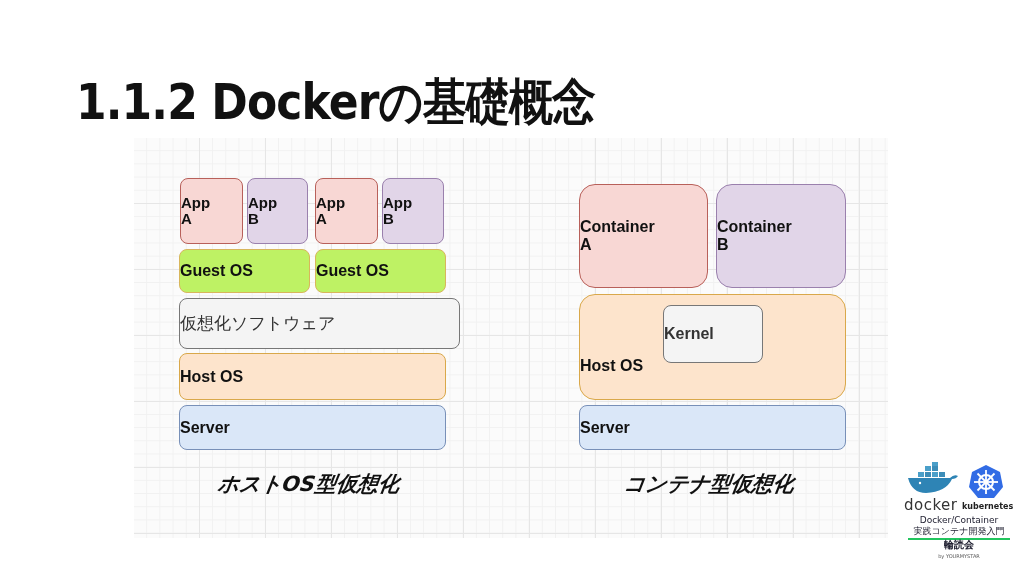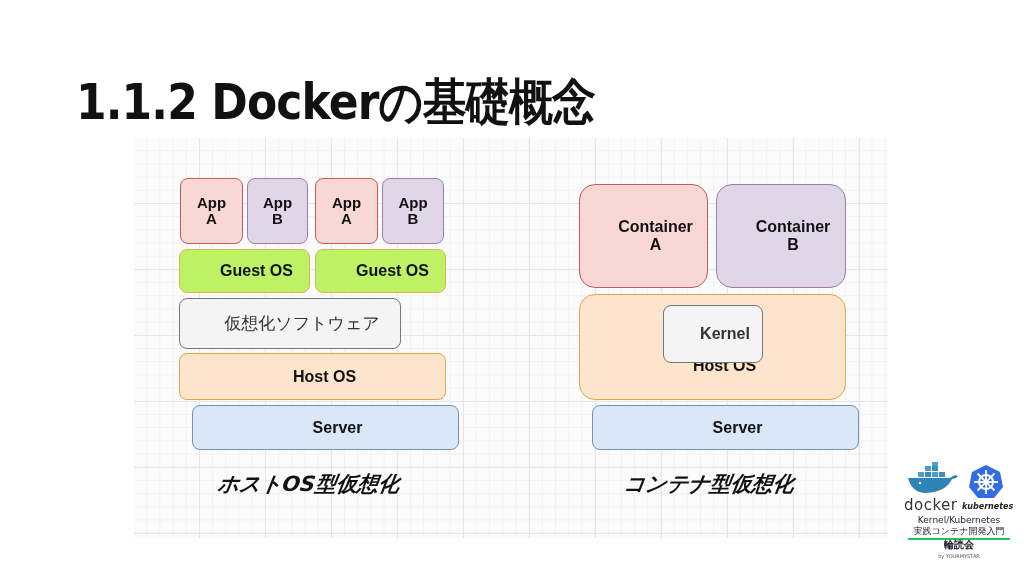--- a/index.html
+++ b/index.html
@@ -21,41 +21,41 @@
       linear-gradient(#e6e6e6 1px, transparent 1px),
       linear-gradient(90deg, #e6e6e6 1px, transparent 1px),
       linear-gradient(#f1f1f1 1px, transparent 1px),
       linear-gradient(90deg, #f1f1f1 1px, transparent 1px);
     background-size: 66px 66px, 66px 66px, 13.2px 13.2px, 13.2px 13.2px;
     background-position: -1px -1px;
   }
   .box {
     position: absolute; box-sizing: border-box;
     border: 1.5px solid; border-radius: 8px;
-    display: flex; flex-direction: column; align-items: center; justify-content: center;
+    display: flex; flex-direction: column; align-items: flex-start; justify-content: center;
     font-weight: bold; color: #111; text-align: center; line-height: 1.1;
     font-family: "Liberation Sans", sans-serif;
   }
   .red    { background: #f8d7d4; border-color: #b8605a; }
   .purple { background: #e1d5e8; border-color: #9a80ad; }
   .yellow { background: #bef264; border-color: #d8b65c; }
   .gray   { background: #f4f4f4; border-color: #777; color: #333; font-weight: normal; }
   .orange { background: #fde4cc; border-color: #d9a84a; }
-  .blue   { background: #dae7f8; border-color: #7890b8; margin-left: 13px; }
+  .blue   { background: #dae7f8; border-color: #7890b8; }
   .app { font-size: 15px; }
-  .layer { font-size: 16px; padding-left: 24px; }
+  .layer { font-size: 16px; }
   .caption {
     position: absolute; font-size: 21px; font-weight: bold; font-style: italic;
     color: #111; font-family: "DejaVu Sans", sans-serif; transform: skewX(-8deg);
   }
   .logo-area { position: absolute; left: 900px; top: 462px; width: 124px; height: 112px; }
   .whale { position: absolute; left: 6px; top: 0; }
   .k8s { position: absolute; left: 68px; top: 2px; }
   .docker-word { position: absolute; left: 4px; top: 34px; font-size: 15px; color: #333; font-family: "DejaVu Sans", sans-serif; letter-spacing: 0.5px;}
-  .k8s-word { position: absolute; left: 62px; top: 40px; font-size: 8px; font-weight: bold; color: #222; font-family: "DejaVu Sans", sans-serif; font-style: italic;}
+  .k8s-word { position: absolute; left: 62px; top: 40px; font-size: 8px; font-weight: bold; color: #222; font-family: "DejaVu Sans", sans-serif;}
   .book-title { position: absolute; left: 0; width: 118px; text-align: center; color: #223; font-family: "DejaVu Sans", sans-serif; }
   .bt1 { top: 53px; font-size: 9px; }
   .bt2 { top: 63px; font-size: 9px; border-bottom: 2px solid #22c55e; left: 8px; width: 102px; }
   .bt3 { top: 76px; font-size: 10px; font-weight: bold; }
   .bt4 { top: 91px; font-size: 5px; color: #555; }
 </style>
 </head>
 <body>
 
 <div class="title">1.1.2 Dockerの基礎概念</div>
@@ -80,21 +80,21 @@
     <span>B</span>
   </div>
 
   <div class="box yellow layer" style="left:179px;top:249px;width:131px;height:44px;">
     <span>Guest OS</span>
   </div>
   <div class="box yellow layer" style="left:315px;top:249px;width:131px;height:44px;">
     <span>Guest OS</span>
   </div>
 
-  <div class="box gray layer" style="left:179px;top:298px;width:222px;height:51px;font-size:17px;font-family:'DejaVu Sans',sans-serif;">
+  <div class="box gray layer" style="left:179px;top:298px;width:281px;height:51px;font-size:17px;font-family:'DejaVu Sans',sans-serif;">
     <span>仮想化ソフトウェア</span>
   </div>
 
   <div class="box orange layer" style="left:179px;top:353px;width:267px;height:47px;">
     <span>Host OS</span>
   </div>
 
   <div class="box blue layer" style="left:179px;top:405px;width:267px;height:45px;">
     <span>Server</span>
   </div>
@@ -144,17 +144,17 @@
     <circle cx="18" cy="18" r="2" fill="#fff"></circle>
     <g stroke="#fff" stroke-width="1.8">
       <line x1="18" y1="6" x2="18" y2="30"></line>
       <line x1="6" y1="18" x2="30" y2="18"></line>
       <line x1="9.5" y1="9.5" x2="26.5" y2="26.5"></line>
       <line x1="26.5" y1="9.5" x2="9.5" y2="26.5"></line>
     </g>
   </svg>
   <div class="docker-word">docker</div>
   <div class="k8s-word">kubernetes</div>
-  <div class="book-title bt1">Kernel/Kubernetes</div>
+  <div class="book-title bt1">Docker/Container</div>
   <div class="book-title bt2">実践コンテナ開発入門</div>
   <div class="book-title bt3">輪読会</div>
   <div class="book-title bt4">by YOURMYSTAR</div>
 </div>
 
 </body></html>

